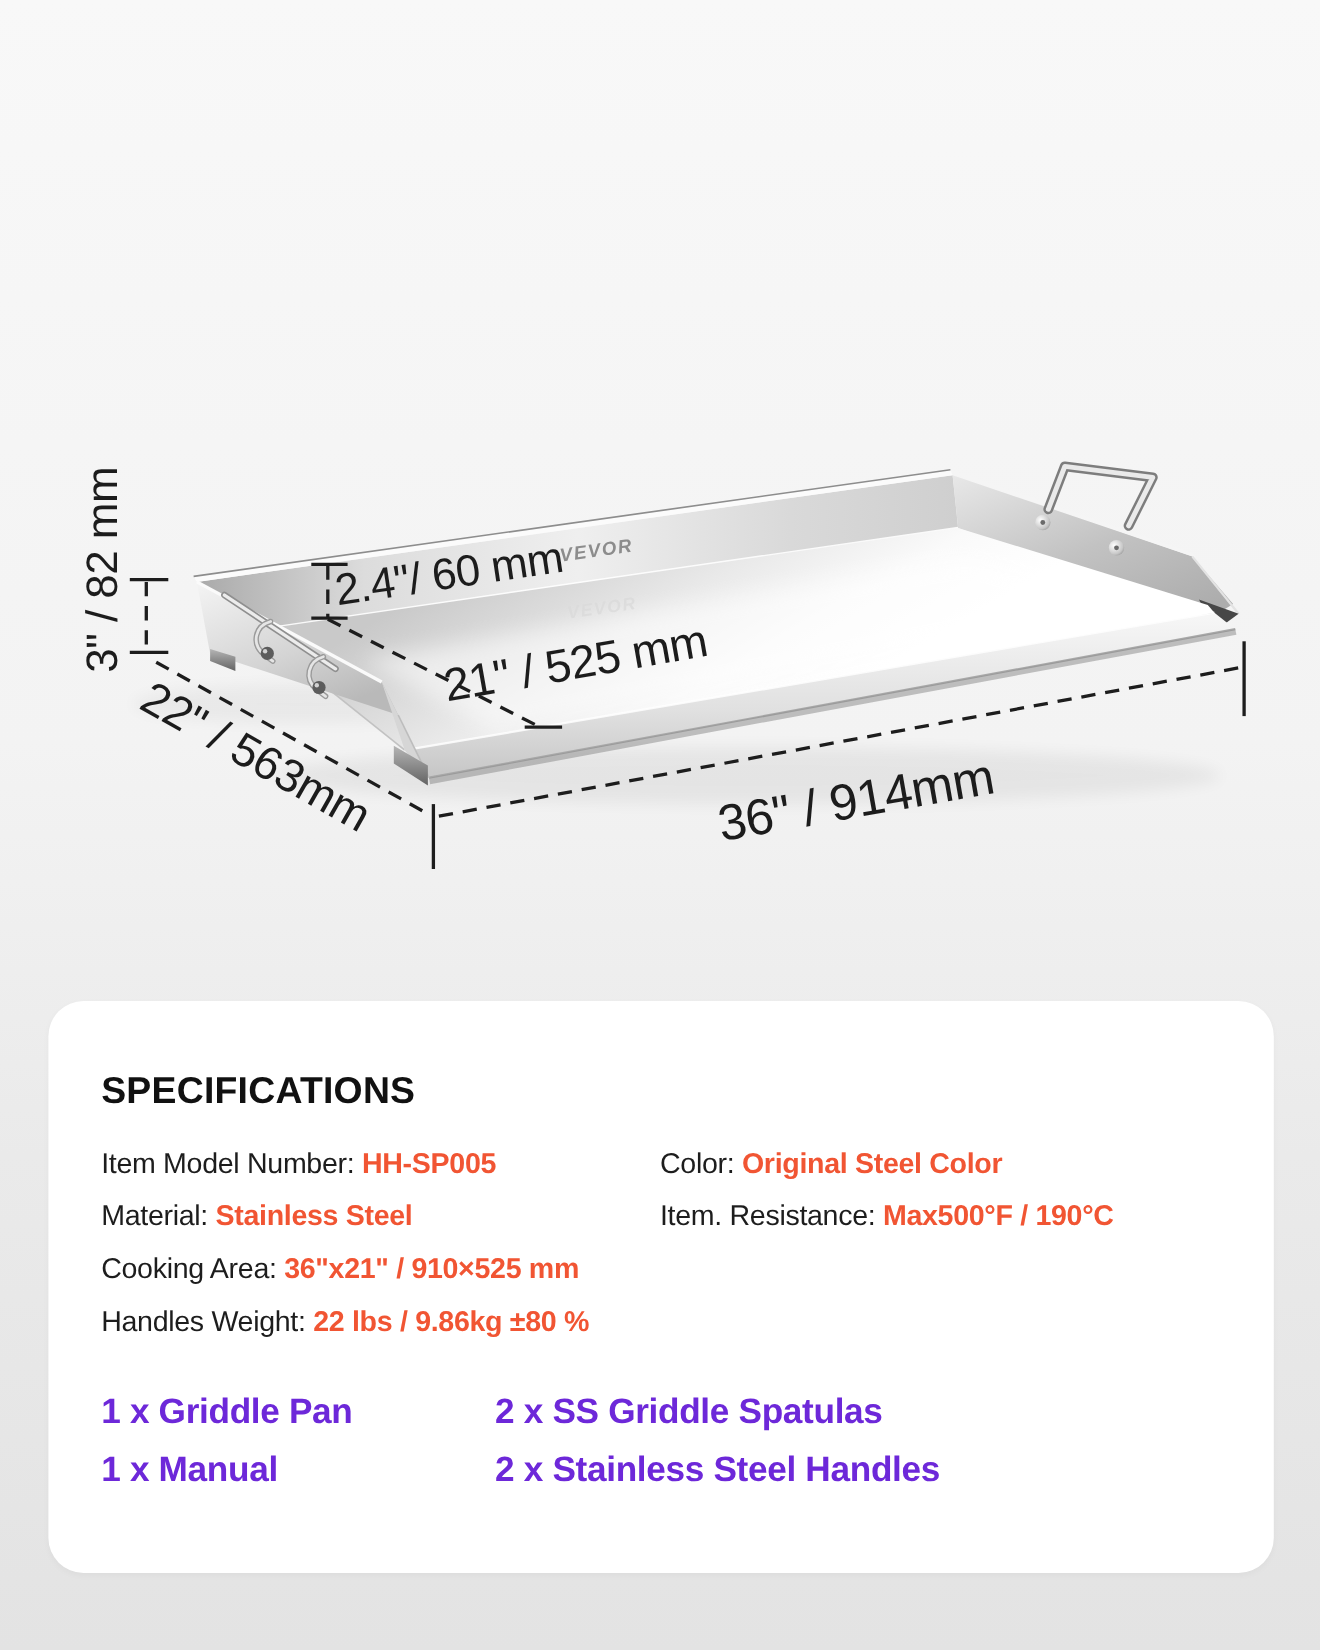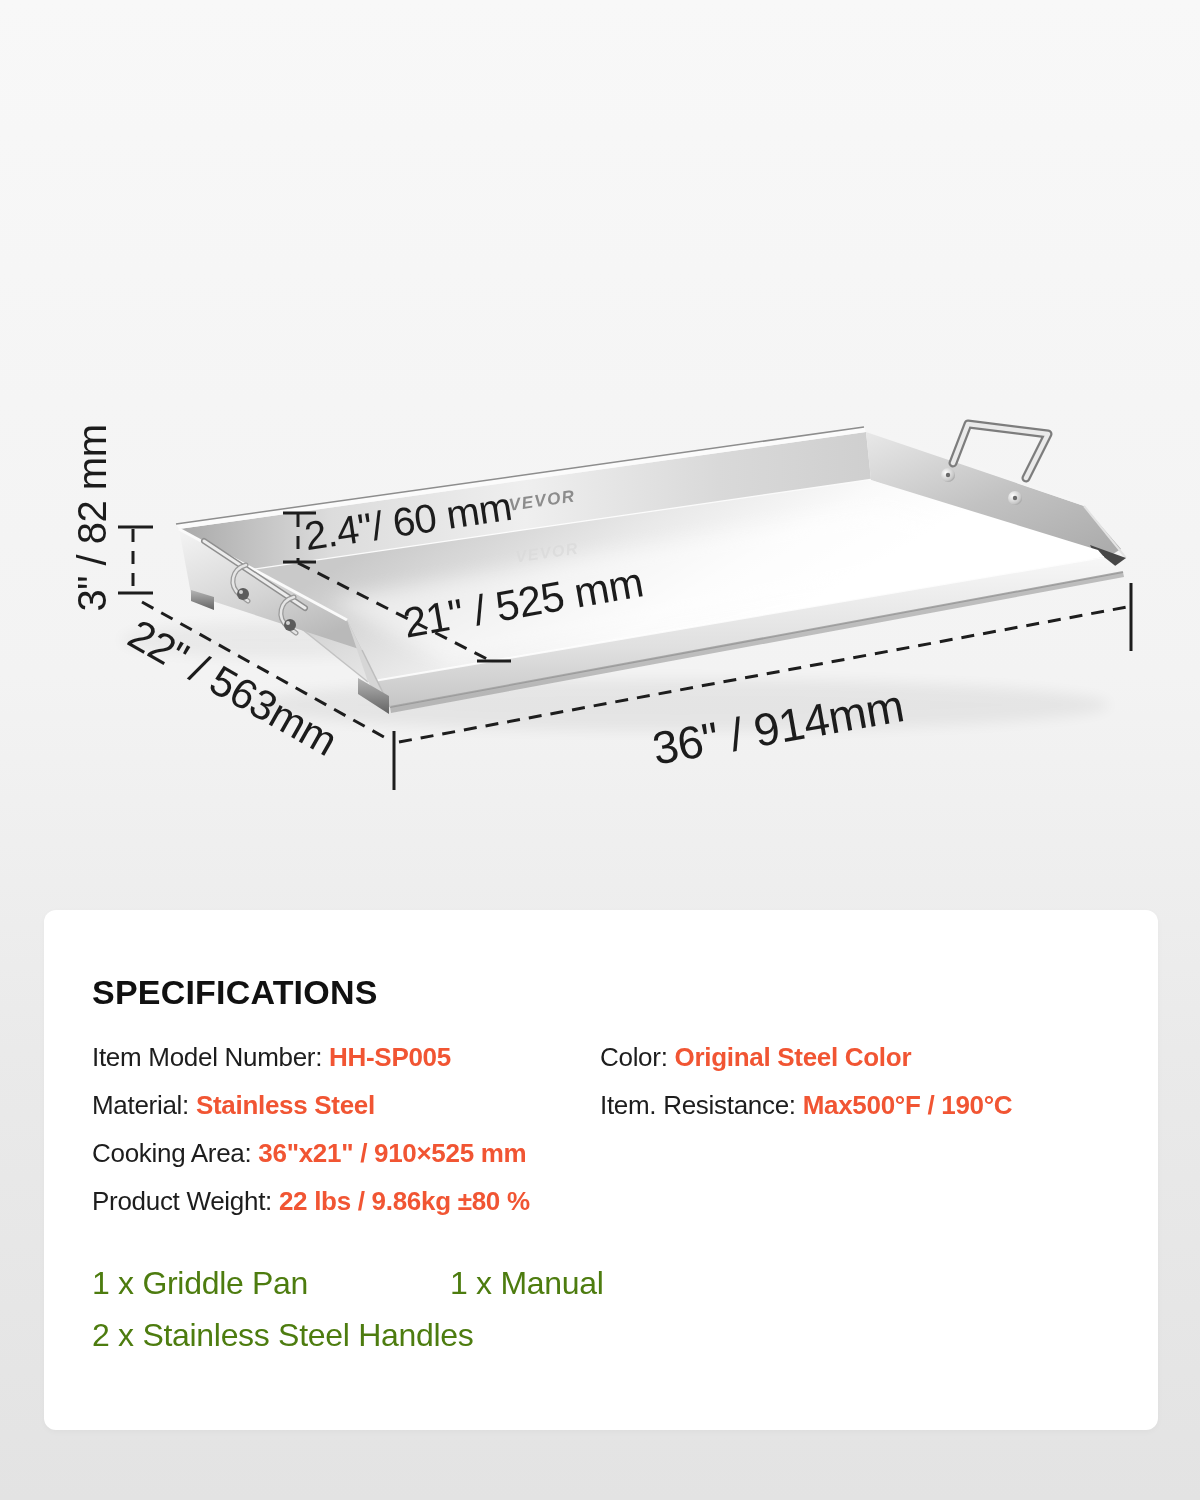--- a/index.html
+++ b/index.html
@@ -11,40 +11,40 @@
   }
   .figure-wrap{position:absolute;left:0;top:0;width:1200px;height:930px;}
   .figure-wrap svg{display:block;}
   svg text.dim{
     font-family:"Liberation Sans",sans-serif;
     fill:#1c1c1c;
     letter-spacing:-0.5px;
   }
   .spec-card{
     position:absolute;left:44px;top:910px;width:1114px;height:520px;
-    background:#ffffff;border-radius:12px;
+    background:#ffffff;border-radius:32px;
     box-shadow:0 2px 6px rgba(0,0,0,0.03);
     box-sizing:border-box;
     padding:64px 48px 0 48px;
   }
   .section-title{
     font-size:34px;font-weight:bold;color:#111111;
     line-height:36px;letter-spacing:0.2px;margin:0 0 23px 0;
   }
   .spec-grid{
     display:grid;grid-template-columns:508px 510px;
     font-size:26px;line-height:48px;color:#1d1d1d;letter-spacing:-0.3px;
   }
   .pkg-grid{
     display:grid;grid-template-columns:358px 612px;
     font-size:32px;line-height:52px;letter-spacing:-0.3px;
   }
   .cell{white-space:nowrap;overflow:visible;}
   .val{color:#F15533;font-weight:bold;}
-  .pkg-item{color:#4d7c0f;font-weight:normal;white-space:nowrap;}
+  .pkg-item{color:#6d28d9;font-weight:bold;white-space:nowrap;}
   .pkg-title-space{height:32px;}
 </style>
 </head>
 <body>
 
 <div class="figure-wrap">
   <svg width="1200" height="930" viewBox="0 0 1200 930">
     <defs>
       <linearGradient id="gBand" x1="0" y1="0" x2="1" y2="0">
         <stop offset="0" stop-color="#a9a9a9"></stop>
@@ -193,24 +193,25 @@
 <div class="spec-card">
   <div class="section-title">SPECIFICATIONS</div>
 
   <div class="spec-grid">
     <div class="cell"><span>Item Model Number: </span><span class="val">HH-SP005</span></div>
     <div class="cell"><span>Color: </span><span class="val">Original Steel Color</span></div>
     <div class="cell"><span>Material: </span><span class="val">Stainless Steel</span></div>
     <div class="cell"><span>Item. Resistance: </span><span class="val">Max500°F / 190°C</span></div>
     <div class="cell"><span>Cooking Area: </span><span class="val">36"x21" / 910×525 mm</span></div>
     <div class="cell"></div>
-    <div class="cell"><span>Product Weight: </span><span class="val">22 lbs / 9.86kg ±80 %</span></div>
+    <div class="cell"><span>Handles Weight: </span><span class="val">22 lbs / 9.86kg ±80 %</span></div>
     <div class="cell"></div>
   </div>
 
   <div class="pkg-title-space"></div>
 
   <div class="pkg-grid">
     <div class="pkg-item">1 x Griddle Pan</div>
+    <div class="pkg-item">2 x SS Griddle Spatulas</div>
     <div class="pkg-item">1 x Manual</div>
     <div class="pkg-item">2 x Stainless Steel Handles</div>
   </div>
 </div>
 
 </body></html>

